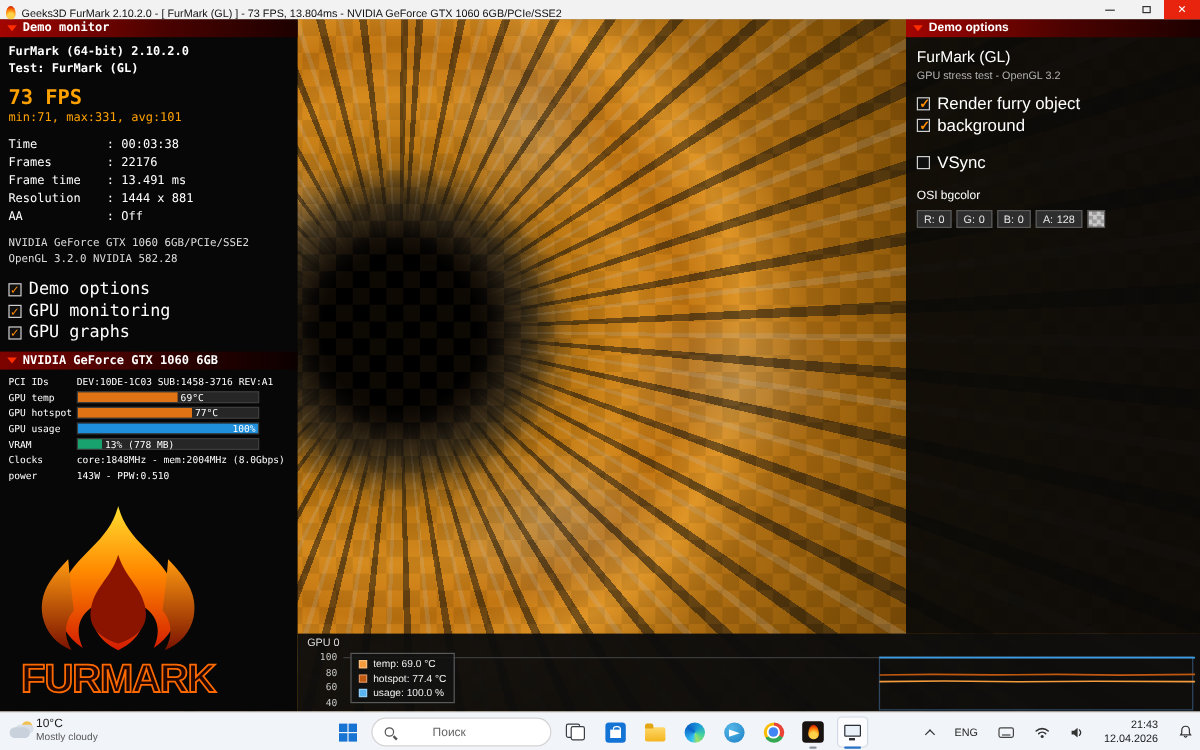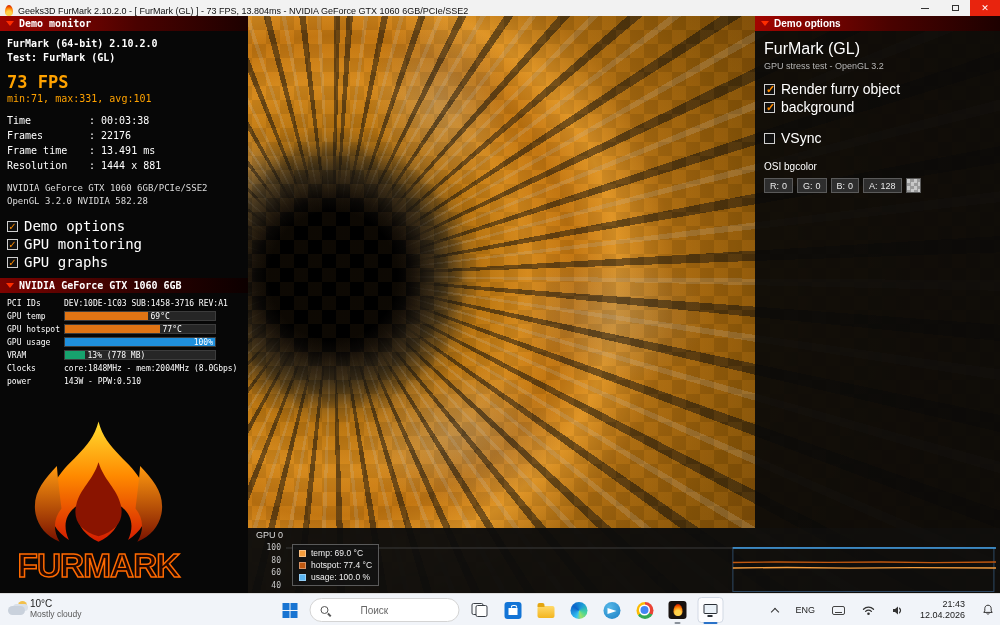--- a/index.html
+++ b/index.html
@@ -65,21 +65,21 @@
          display:flex; align-items:center; position:relative; }
   .bar .fill { height:100%; flex:0 0 auto; }
   .bar .bval { font-size:8px; margin-left:3px; white-space:nowrap; }
   .bar .bval.inside { position:absolute; right:2px; margin:0; }
   .logo { margin-top:auto; padding:0 0 2px 6px; }
 
   
   .panel-right { position:absolute; right:0; top:0; width:245px; bottom:65px;
                  background:rgba(9,9,9,0.92); z-index:10; }
   .pr-body { padding:7px 9px; color:#fff; }
-  .pr-title { font-size:16px; margin:2px 0 3px; }
+  .pr-title { font-size:13px; margin:2px 0 3px; }
   .pr-sub { color:#b5b5b5; font-size:9px; margin-bottom:9px; }
   .vsync { margin-top:13px; }
   .bgc-label { margin-top:14px; font-size:10px; }
   .channels { display:flex; gap:4px; margin-top:6px; align-items:center; }
   .chan { height:15px; background:#2e2e2e; border:1px solid #5a5a5a; display:flex; align-items:center;
           padding:0 5px; font-size:9px; gap:3px; color:#e8e8e8; cursor:default; }
   .swatch { width:15px; height:15px; border:1px solid #5a5a5a;
             background:repeating-conic-gradient(#9a9a9a 0 25%, #c8c8c8 0 50%) 0 0/7px 7px; }
 
   
@@ -211,20 +211,24 @@
           <span class="iv">: 22176</span>
         </div>
         <div class="info-row">
           <span class="il">Frame time</span>
           <span class="iv">: 13.491 ms</span>
         </div>
         <div class="info-row">
           <span class="il">Resolution</span>
           <span class="iv">: 1444 x 881</span>
         </div>
+        <div class="info-row">
+          <span class="il">AA</span>
+          <span class="iv">: Off</span>
+        </div>
 
         <div class="gpu-lines">
           <div>NVIDIA GeForce GTX 1060 6GB/PCIe/SSE2</div>
           <div>OpenGL 3.2.0 NVIDIA 582.28</div>
         </div>
 
         <div class="toggles">
           <div class="toggle">
             <span class="check" data-checked="true"></span>
             <span>Demo options</span>

